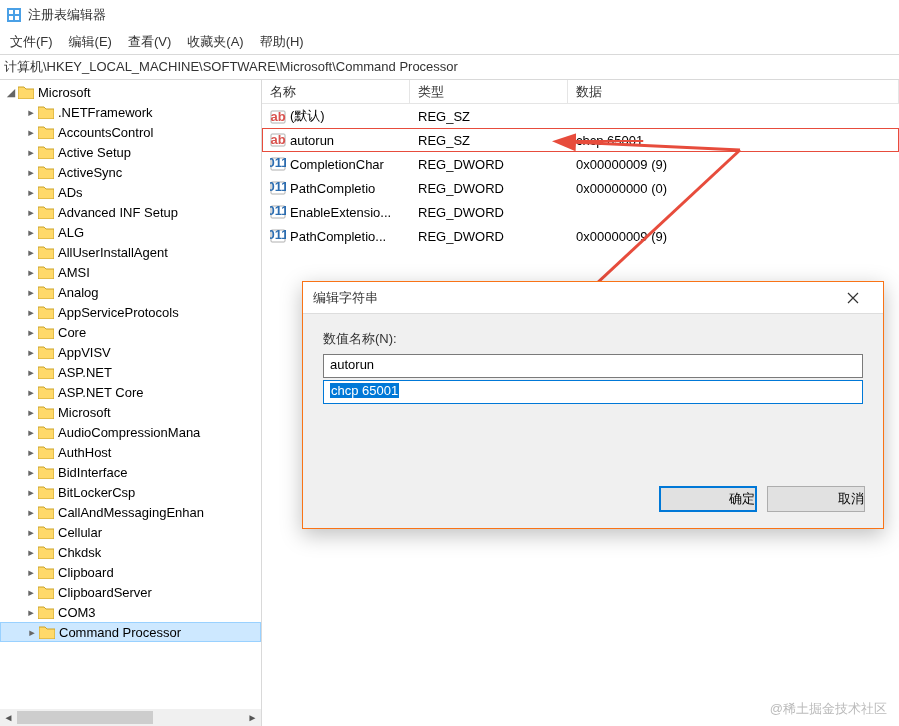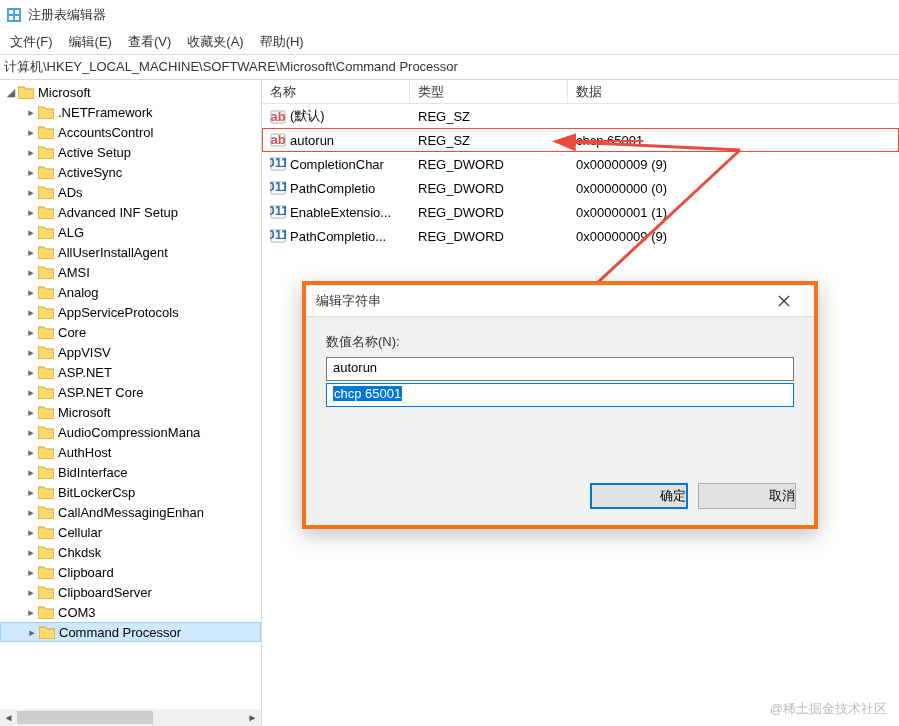--- a/index.html
+++ b/index.html
@@ -21,21 +21,21 @@
 .list-header .col { padding: 3px 8px; color: #333; border-right: 1px solid #e5e5e5; }
 .list-rows { }
 .list-row { display: flex; height: 24px; align-items: center; }
 .list-row.highlight { outline: 1px solid #e74c3c; outline-offset: -1px; }
 .cell { padding: 0 8px; display: flex; align-items: flex-end; overflow: hidden; white-space: nowrap; }
 .c-name { width: 148px; }
 .c-type { width: 158px; }
 .c-data { flex: 1; }
 .val-icon { width: 16px; height: 16px; margin-right: 4px; display: inline-flex; flex: 0 0 16px; }
 .strike { text-decoration: line-through; text-decoration-color: #e74c3c; text-decoration-thickness: 2px; }
-.dialog { position: absolute; left: 302px; top: 281px; width: 516px; height: 248px; background: #f0f0f0; border: 4px solid #f97316; box-shadow: 0 6px 20px rgba(0,0,0,.25); }
+.dialog { position: absolute; left: 302px; top: 281px; width: 582px; height: 248px; background: #f0f0f0; border: 1px solid #f97316; box-shadow: 0 6px 20px rgba(0,0,0,.25); }
 .dialog-title { height: 32px; background: #fff; display: flex; align-items: center; padding: 0 10px; color: #333; border-bottom: 1px solid #ddd; }
 .dialog-close { margin-left: auto; width: 40px; height: 100%; display: flex; align-items: center; justify-content: center; }
 .dialog-body { padding: 16px 20px 0; }
 .dlg-label { color: #333; margin-bottom: 6px; }
 .dlg-input { width: 100%; height: 24px; border: 1px solid #7a7a7a; padding: 2px 6px; background: #fff; font-size: 13px; }
 .dlg-input.sel { border: 1px solid #0078d7; }
 .dlg-input.sel .seltext { background: #0078d7; color: #fff; padding: 0 1px; }
 .dlg-field { margin-bottom: 2px; }
 .dialog-buttons { position: absolute; right: 18px; bottom: 16px; display: flex; gap: 10px; }
 .btn { width: 98px; height: 26px; border: 1px solid #adadad; background: #e1e1e1; display: flex; align-items: center; justify-content: flex-end; cursor: default; }
@@ -420,23 +420,20 @@
             <span class="val-icon">
               <svg viewBox="0 0 16 16">
                 <rect x="1" y="2" width="14" height="12" rx="1" fill="#fff" stroke="#b0b0b0"></rect>
                 <text x="8" y="11" font-size="6" text-anchor="middle" fill="#2b6cb0" font-weight="bold">011</text>
               </svg>
             </span>
             <span>EnableExtensio...</span>
           </div>
           <div class="cell c-type">
             <span>REG_DWORD</span>
-          </div>
-          <div class="cell c-data">
-            <span class="">0x00000001 (1)</span>
           </div>
         </div>
         <div class="list-row">
           <div class="cell c-name">
             <span class="val-icon">
               <svg viewBox="0 0 16 16">
                 <rect x="1" y="2" width="14" height="12" rx="1" fill="#fff" stroke="#b0b0b0"></rect>
                 <text x="8" y="11" font-size="6" text-anchor="middle" fill="#2b6cb0" font-weight="bold">011</text>
               </svg>
             </span>

